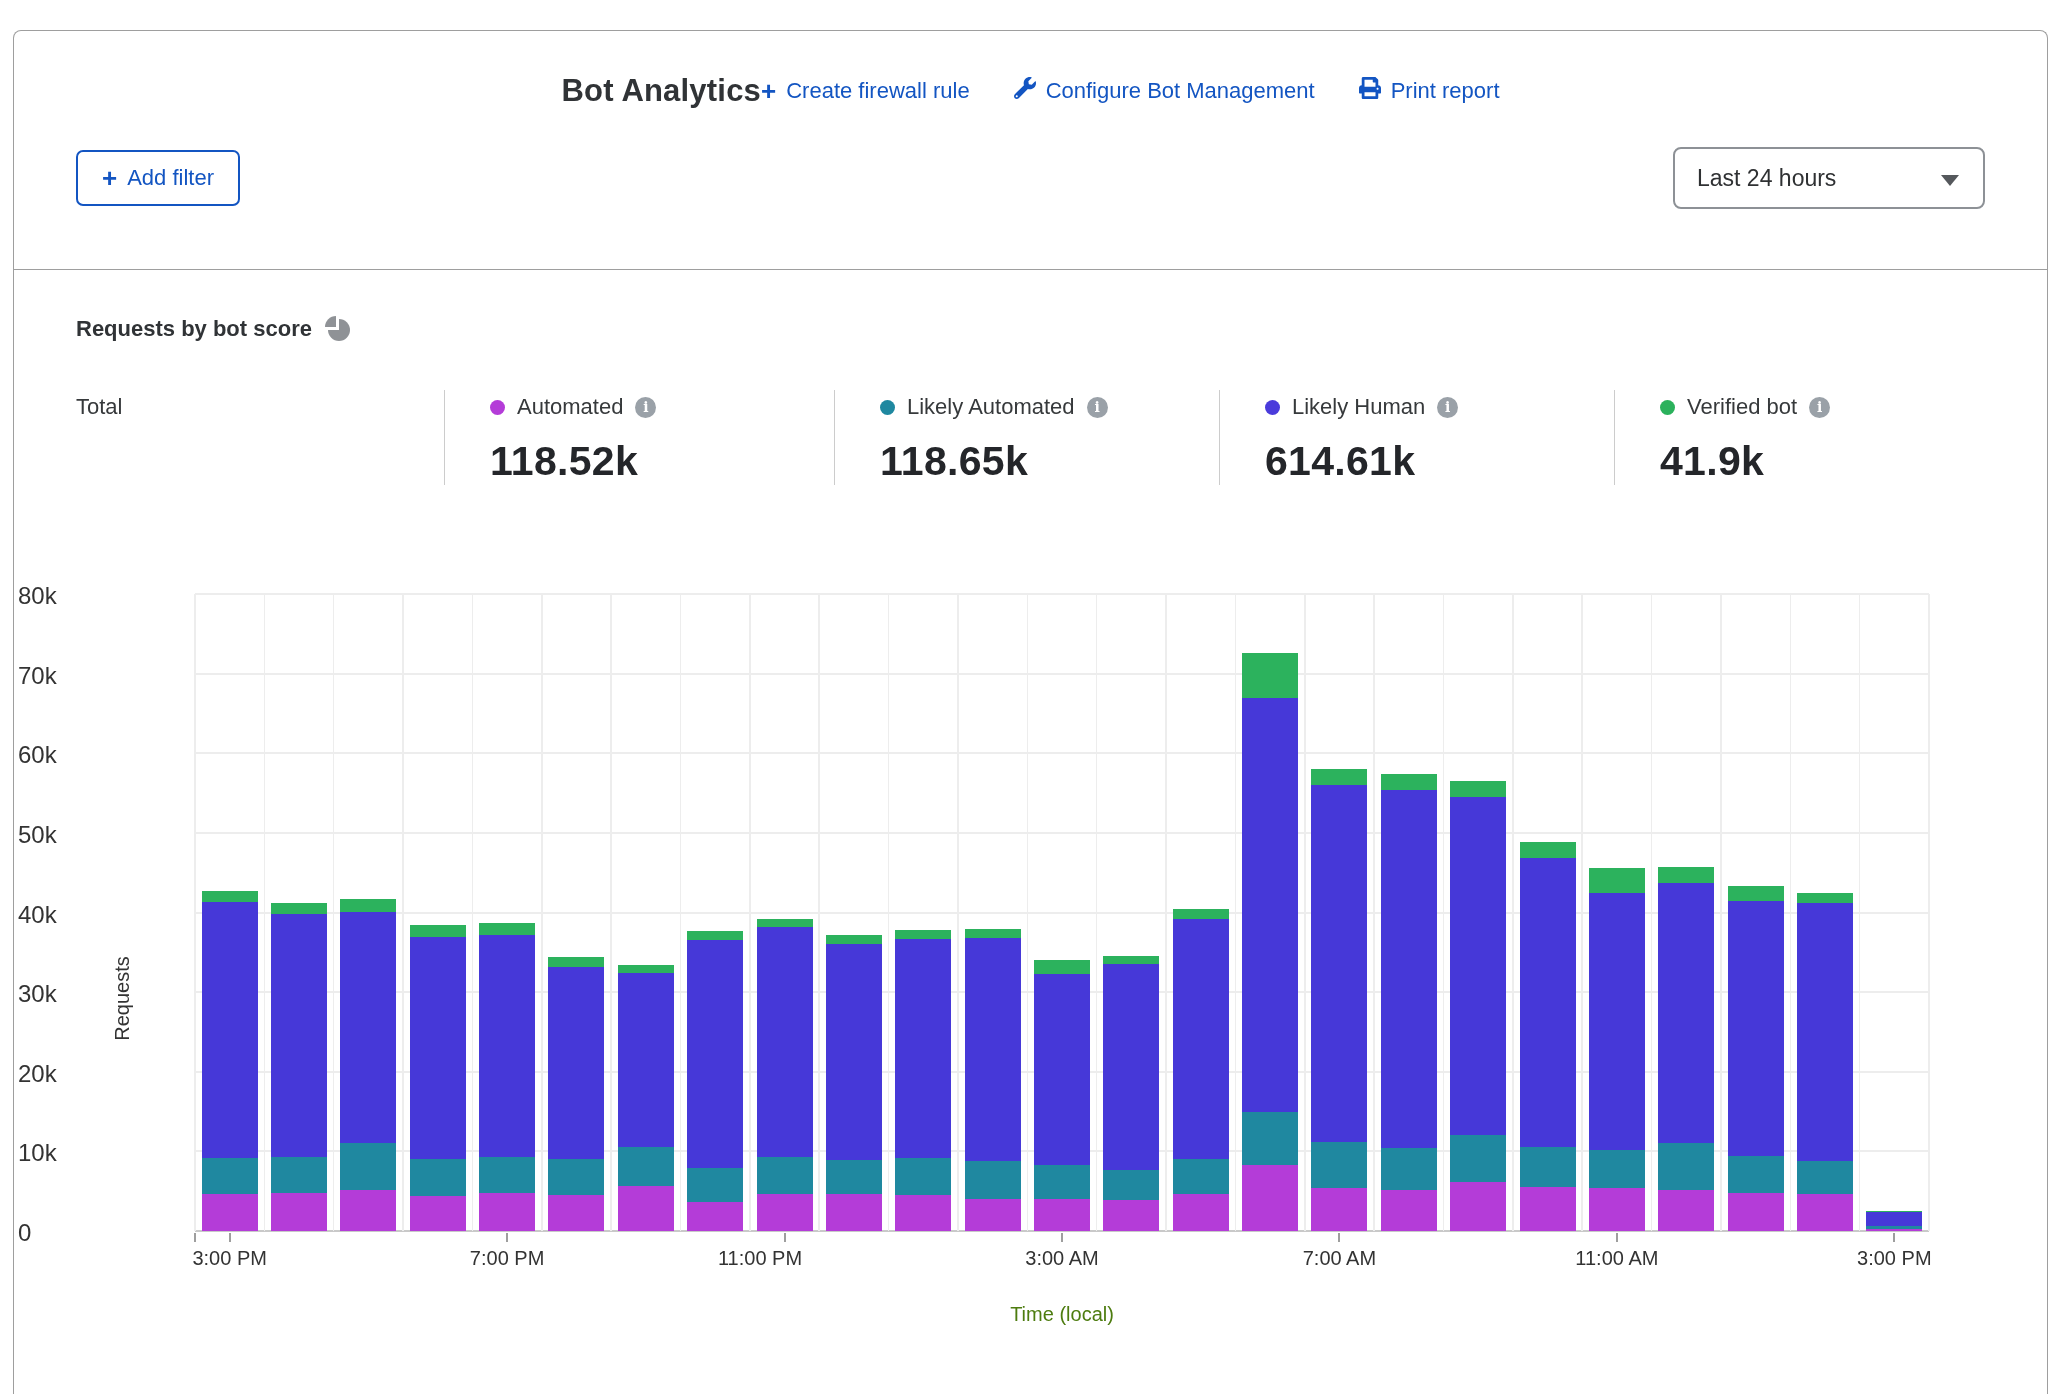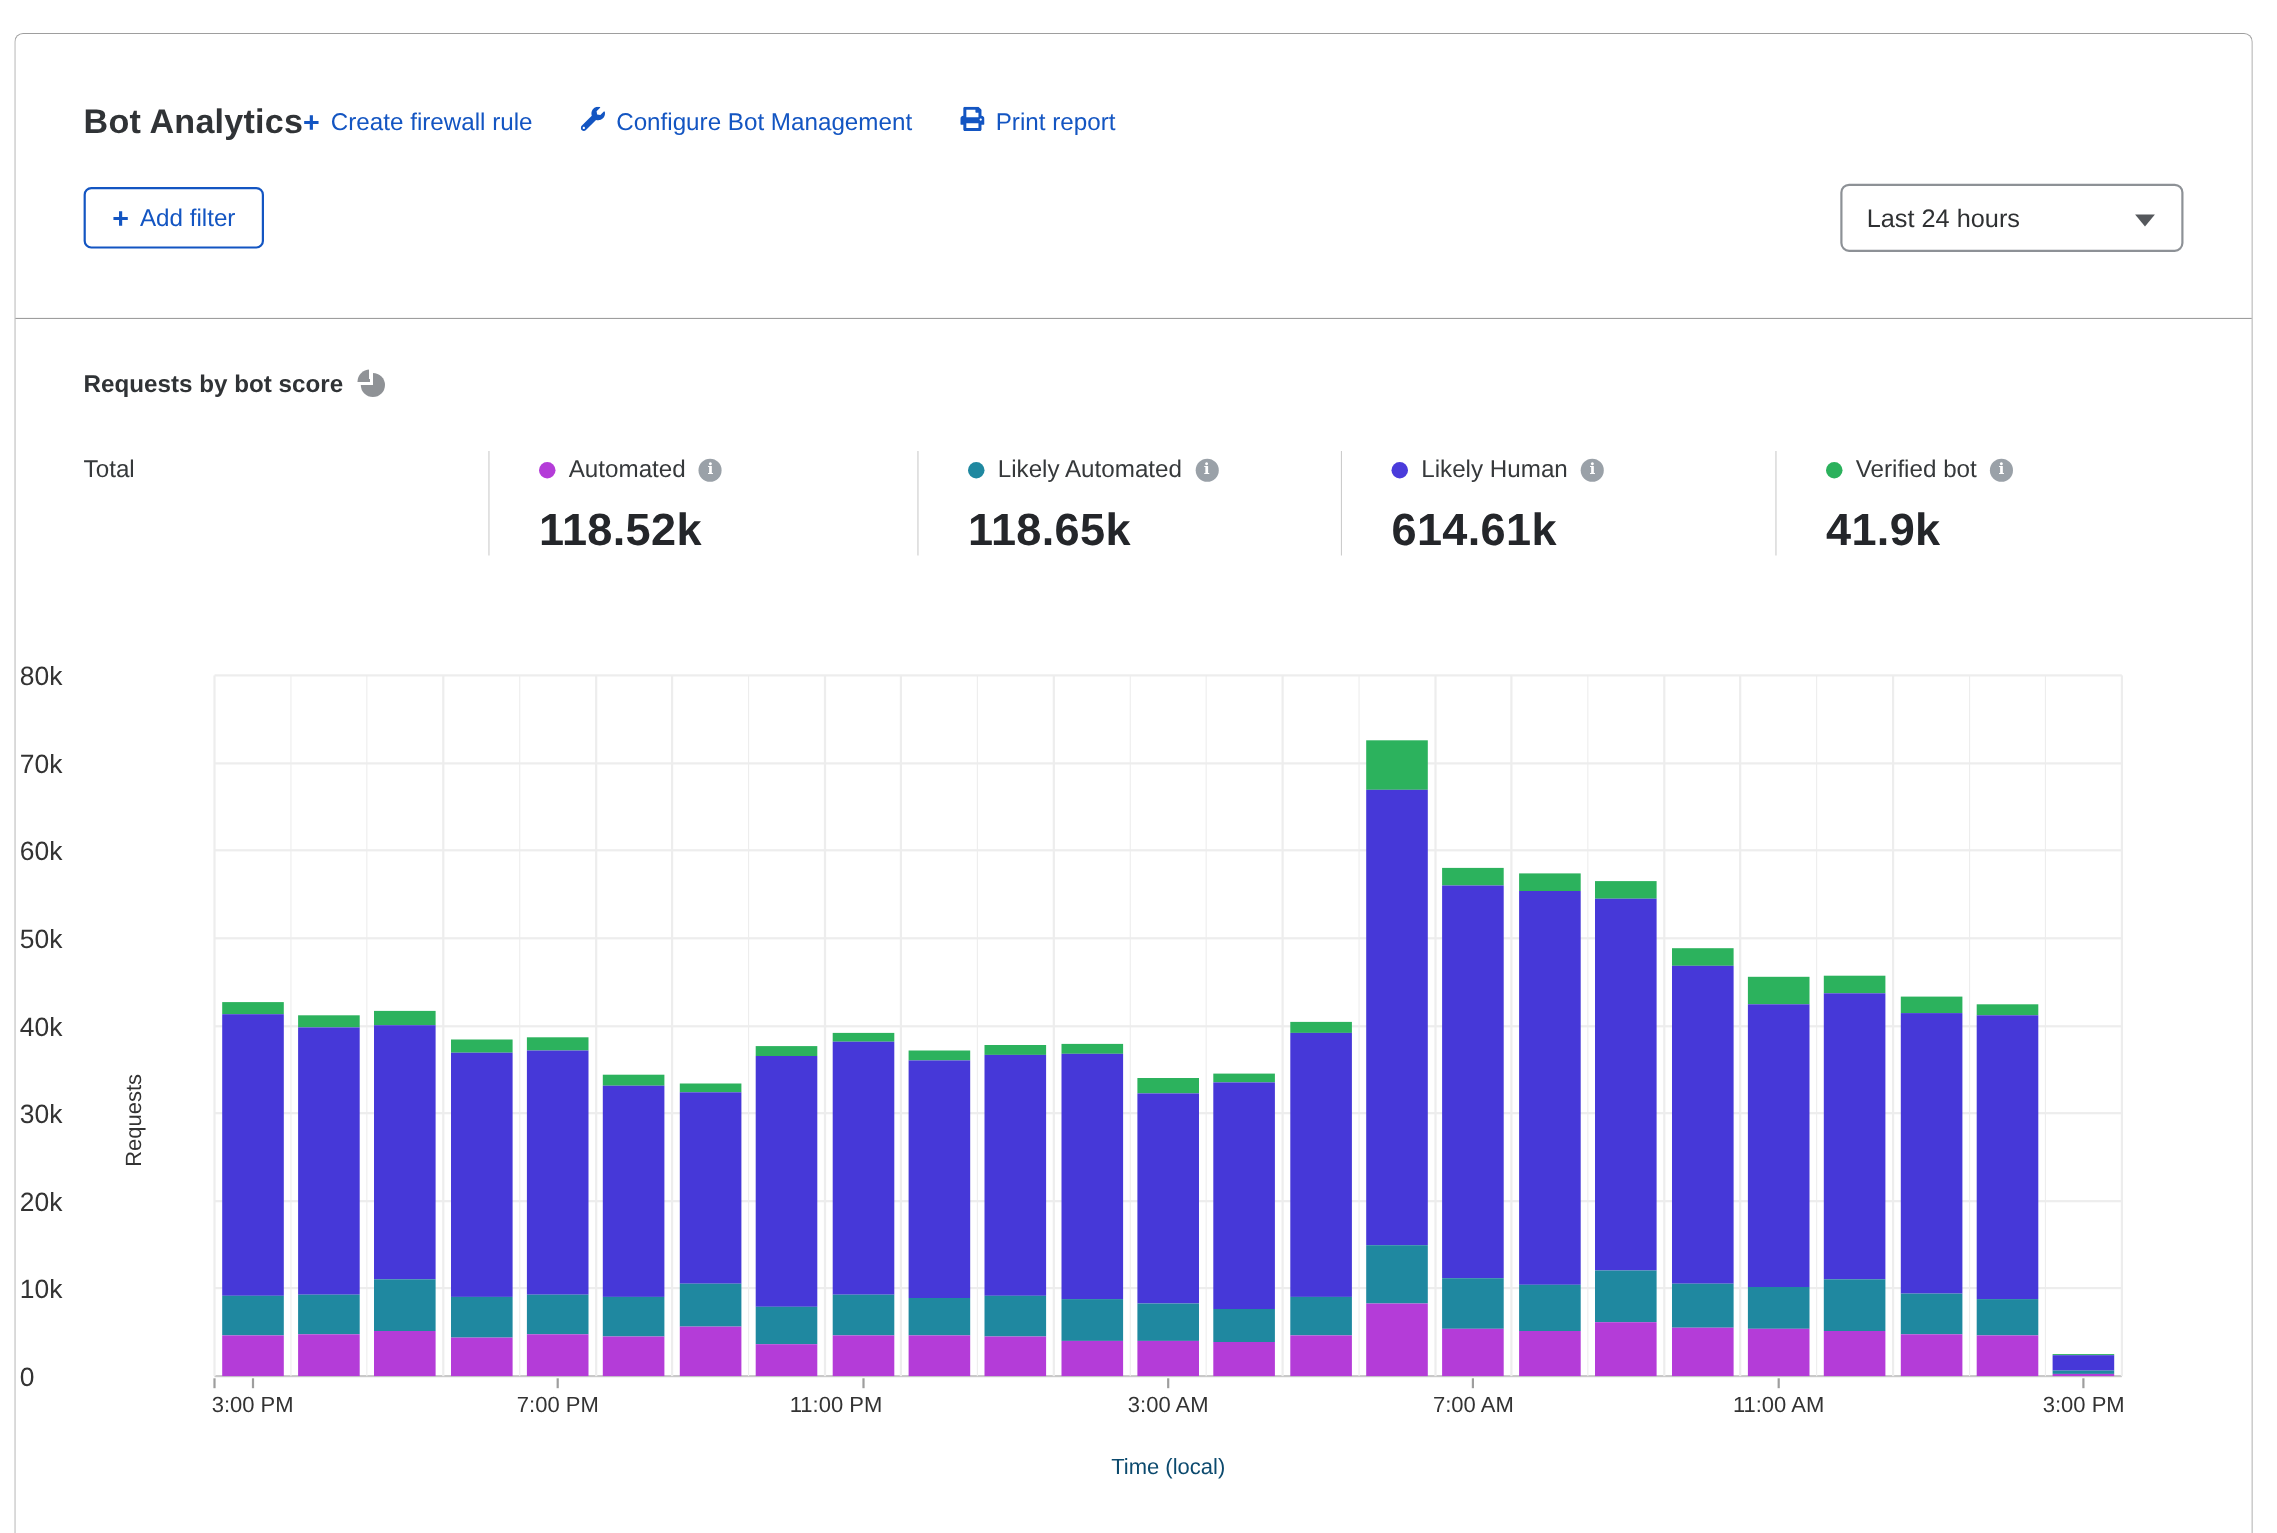--- a/index.html
+++ b/index.html
@@ -2,21 +2,21 @@
 <html><head>
 <meta charset="utf-8">
 <style>
   * { margin:0; padding:0; box-sizing:border-box; }
   html,body { width:2070px; height:1394px; background:#ffffff;
               font-family:"Liberation Sans","DejaVu Sans",sans-serif; color:#333; overflow:hidden; }
   .card { position:absolute; left:13px; top:30px; width:2035px; height:1364px;
           background:#fff; border:1px solid #9e9e9e; border-bottom:none; border-radius:8px 8px 0 0; }
   
   .card-header { padding:0 62px; }
-  .header-top { display:flex; align-items:center; justify-content:flex-start; margin-top:62px; }
+  .header-top { display:flex; align-items:center; justify-content:center; margin-top:42px; }
   .page-title { font-size:31px; font-weight:700; color:#303336; letter-spacing:.2px; }
   .actions { display:flex; align-items:center; gap:44px; }
   .action-link { display:flex; align-items:center; gap:10px; color:#1355C2; font-size:22px; cursor:pointer; text-decoration:none; }
   .plus-glyph { font-size:26px; font-weight:700; line-height:1; }
   .action-link svg { width:22px; height:22px; fill:#1355C2; }
   .filter-row { display:flex; align-items:center; justify-content:space-between; margin-top:38px; padding-bottom:60px; }
   .add-filter-btn { display:flex; align-items:center; gap:10px; background:#fff; border:2px solid #1355C2; border-radius:7px;
                     color:#1355C2; font-size:22px; padding:13px 24px; cursor:pointer; font-family:inherit; }
   .select-box { position:relative; width:312px; height:62px; border:2px solid #8d9196; border-radius:8px; background:#fff;
                 display:flex; align-items:center; padding:0 22px; font-size:23px; color:#2f3133; cursor:pointer; }
@@ -51,21 +51,21 @@
   .gridline-h { position:absolute; left:0; width:100%; height:2px; background:#ededed; }
   .gridline-h.axis0 { background:#c9c9c9; }
   .gridline-v { position:absolute; top:0; width:1.5px; height:100%; background:#ededed; }
   .y-tick-label { position:absolute; width:160px; text-align:left; font-size:24px; color:#333; }
   .y-axis-title { position:absolute; left:66px; top:468px; font-size:20px; color:#333;
                   transform:rotate(-90deg); transform-origin:center; }
   .bar { position:absolute; bottom:0; display:flex; flex-direction:column-reverse; cursor:pointer; }
   .bar-seg { width:100%; }
   .x-tick { position:absolute; width:2px; height:9px; background:#9e9e9e; top:714px; }
   .x-tick-label { position:absolute; top:728px; width:160px; text-align:center; font-size:20px; color:#333; }
-  .x-axis-title { position:absolute; top:784px; left:181px; width:1734px; text-align:center; font-size:20px; color:#0c4a6e; }
+  .x-axis-title { position:absolute; top:784px; left:181px; width:1734px; text-align:center; font-size:20px; color:#4d7c0f; }
 </style>
 </head>
 <body>
 
 <div class="card">
 
   <div class="card-header">
     <div class="header-top">
       <h1 class="page-title">Bot Analytics</h1>
       <div class="actions">

